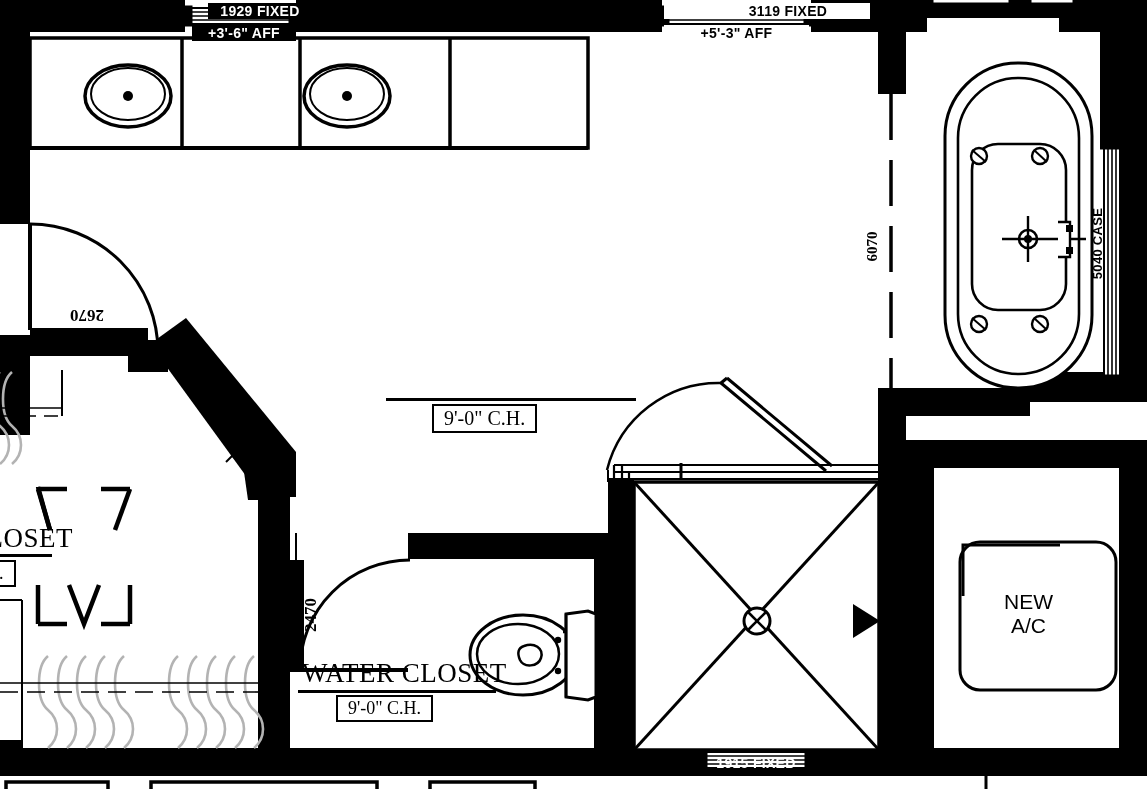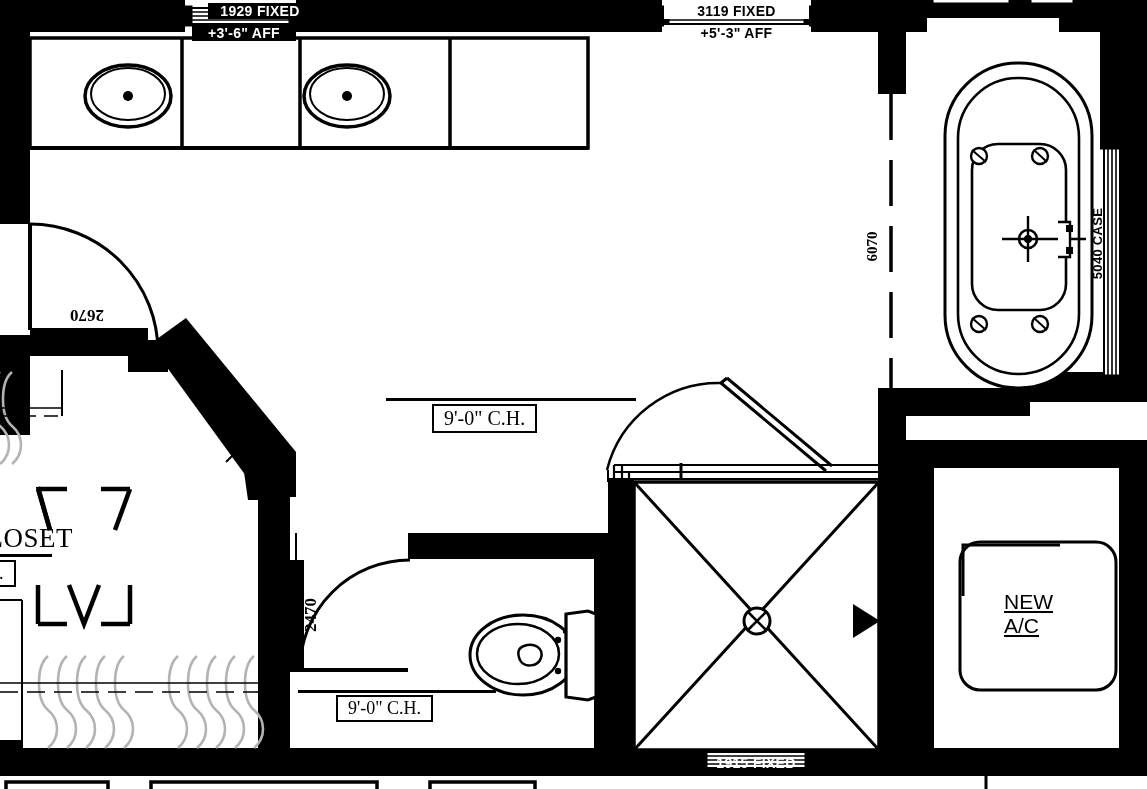--- a/index.html
+++ b/index.html
@@ -73,24 +73,23 @@
     font-weight: bold;
     font-size: 17px;
     color: #000;
     white-space: nowrap;
   }
   .ac-label {
     position: absolute;
     font-family: "Liberation Sans", sans-serif;
     font-size: 21px;
     color: #000;
-    text-align: left;
+    text-align: center;
     line-height: 1.15;
     white-space: pre;
-    text-decoration: underline;
   }
   .vert-tag {
     position: absolute;
     font-family: "Liberation Sans", sans-serif;
     font-weight: bold;
     font-size: 13px;
     white-space: nowrap;
     letter-spacing: 0.3px;
   }
 </style>
@@ -467,32 +466,33 @@
     <g stroke="#000" fill="none" stroke-width="2">
       <line x1="608" y1="470" x2="608" y2="482"></line>
       <line x1="296" y1="533" x2="296" y2="560"></line>
     </g>
 
   </svg>
 
   <div class="win-tag" style="left:208px; top:3px; width:104px;">1929 FIXED</div>
   <div class="win-tag" style="left:192px; top:25px; width:104px;">+3'-6" AFF</div>
 
-  <div class="win-tag-dark" style="left:664px; top:3px; width:145px;">3119 FIXED</div>
+  <div class="win-tag-dark" style="left:664px; top:3px; width:164px;padding-left:42px;">3119 FIXED</div>
   <div class="win-tag-dark" style="left:664px; top:25px; width:145px;">+5'-3" AFF</div>
 
   <div class="win-tag" style="left:704px; top:755px; width:104px; background:transparent; color:#fff;">1915 FIXED</div>
   <div class="win-tag" style="left:704px; top:777px; width:104px; background:transparent; color:#fff;">+5'-3" AFF</div>
 
   <div class="vert-tag" style="left:1062px; top:236px; transform:rotate(-90deg); transform-origin:center; color:#000;">5040 CASE</div>
   <div class="vert-tag" style="left:1092px; top:241px; transform:rotate(-90deg); transform-origin:center; color:#000;">+3'-0" AFF</div>
 
   <div class="underline-rule" style="left:386px; top:398px; width:250px;"></div>
   <div class="lbl ch-box" style="left:432px; top:404px;">9'-0" C.H.</div>
 
+  <div class="lbl room-title" style="left:302px; top:660px; font-size:27px;">WATER CLOSET</div>
   <div class="underline-rule" style="left:298px; top:690px; width:198px;"></div>
   <div class="lbl ch-box" style="left:336px; top:695px; font-size:18px;">9'-0" C.H.</div>
 
   <div class="lbl room-title" style="left:-32px; top:525px; font-size:27px;">CLOSET</div>
   <div class="underline-rule" style="left:-34px; top:554px; width:86px;"></div>
   <div class="lbl ch-box" style="left:-26px; top:560px; font-size:18px;">H.</div>
 
   <div class="door-tag" style="left:70px; top:305px; transform:rotate(180deg); transform-origin:center;">2670</div>
 
   <div class="door-tag" style="left:210px; top:388px; transform:rotate(-55deg); transform-origin:center;">2670</div>

